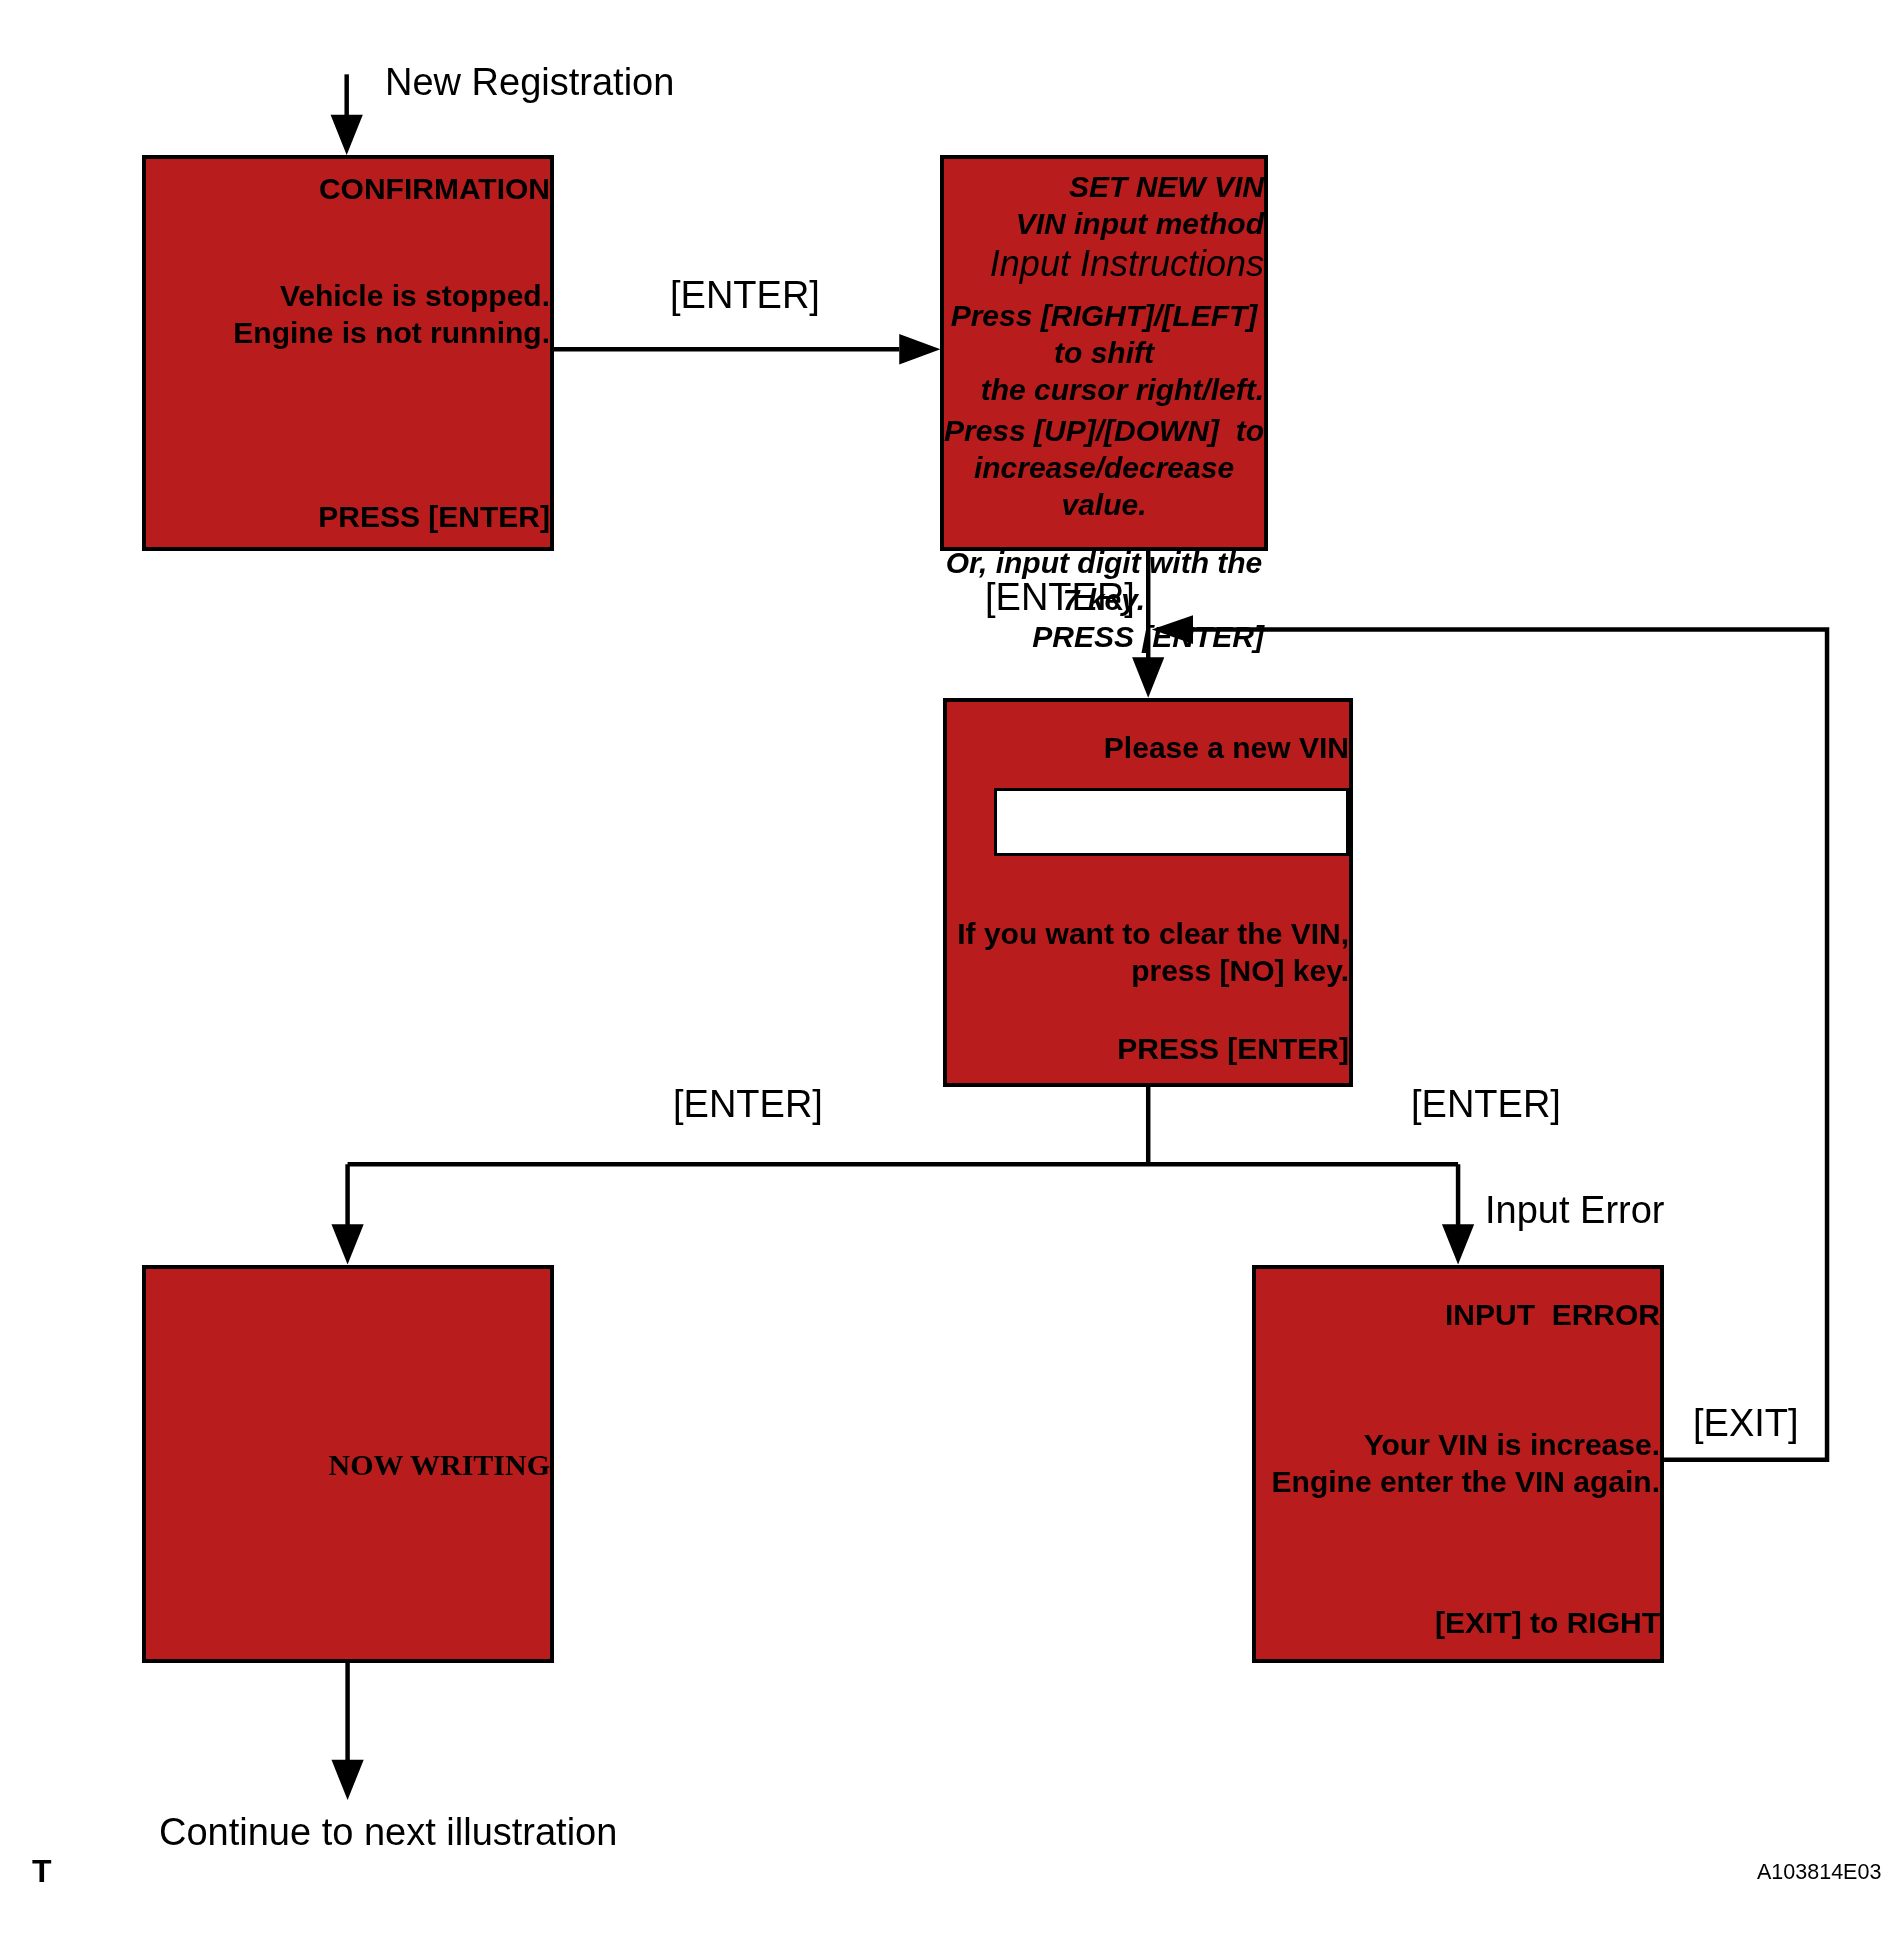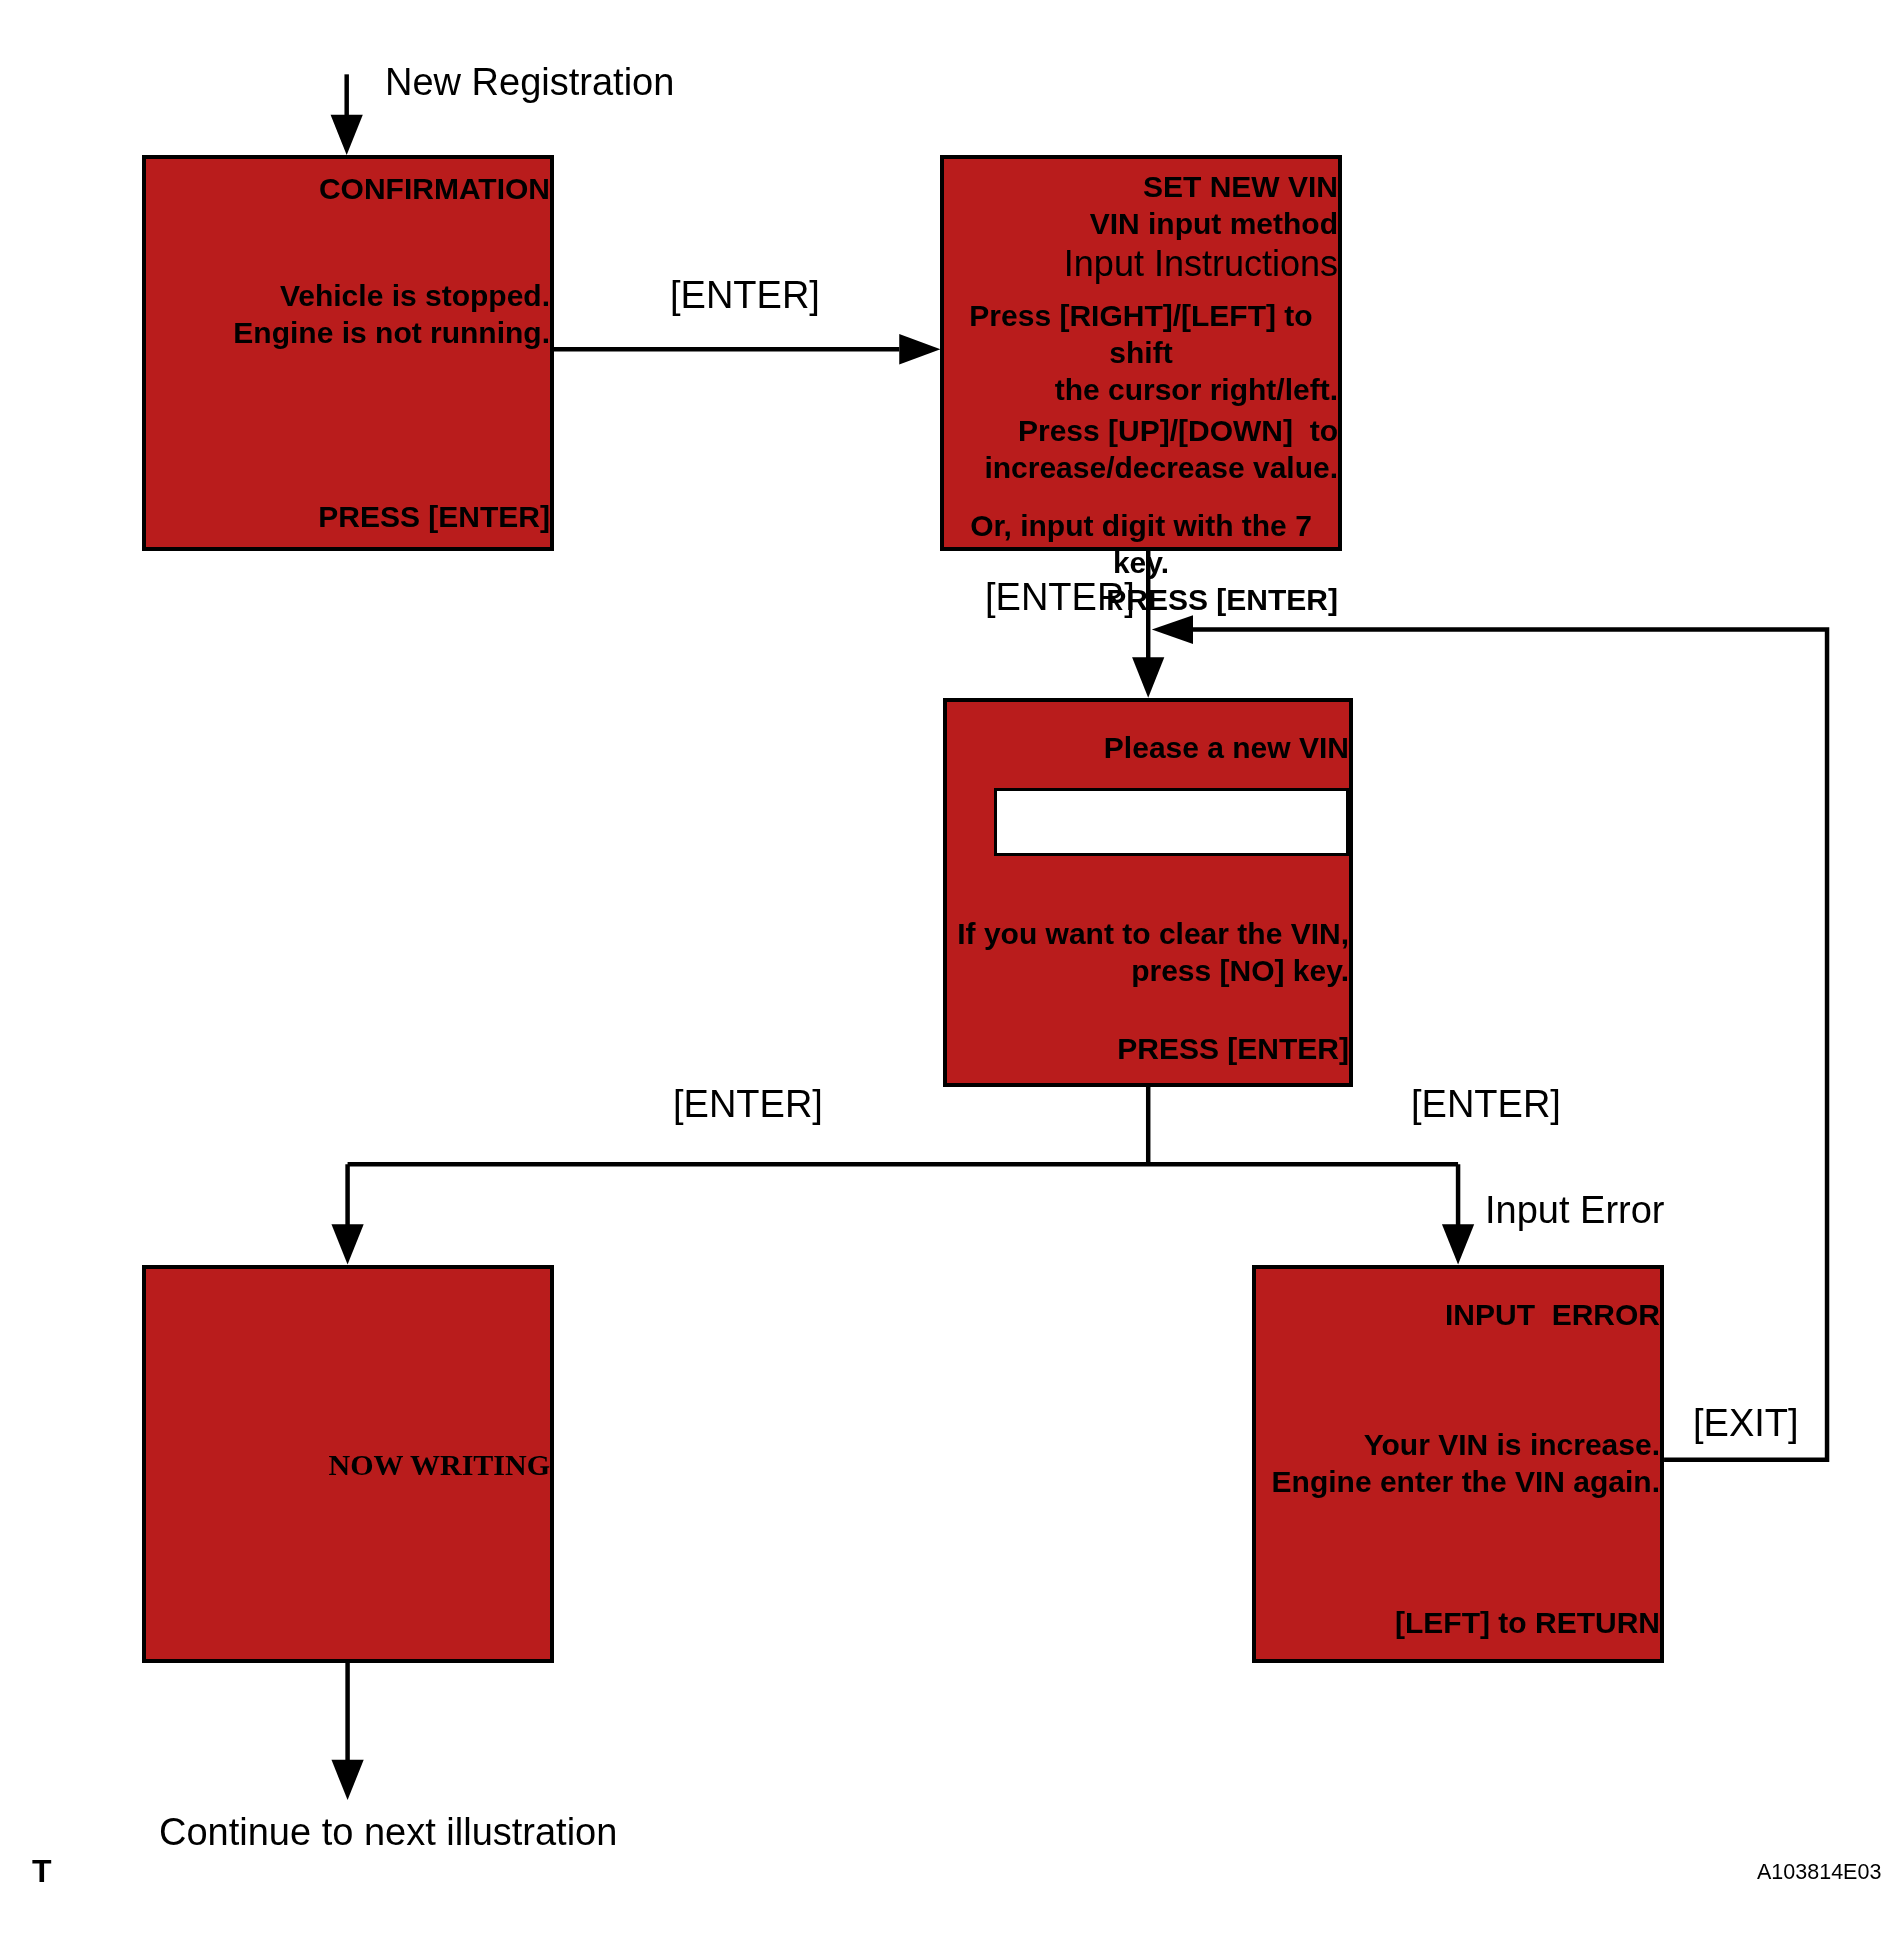--- a/index.html
+++ b/index.html
@@ -25,21 +25,21 @@
     align-items:flex-end;
     text-align:center;
   }
   .node .b{font-weight:bold;font-size:30px;line-height:37px;}
   .node .heading{font-weight:normal;font-size:36px;line-height:43px;}
   .node .footer{margin-top:auto;}
 
   #box-confirmation{left:142px;top:155px;width:412px;height:396px;padding-top:10.7px;padding-bottom:12.5px;}
   #box-confirmation .body{margin-top:70px;}
 
-  #box-setnewvin{left:940px;top:155px;width:402px;height:396px;padding-top:9px;padding-bottom:10.7px;}
+  #box-setnewvin{left:940px;top:155px;width:328px;height:396px;padding-top:9px;padding-bottom:10.7px;font-style:italic;}
   #box-setnewvin .inst1{margin-top:12px;}
   #box-setnewvin .inst2{margin-top:3.6px;}
   #box-setnewvin .inst3{margin-top:21.5px;}
 
   #box-inputvin{left:943px;top:698px;width:410px;height:389px;padding-top:27px;padding-bottom:16px;}
   #vin-field{
     margin-top:21.5px;width:355px;height:68px;
     border:3.6px solid #000;box-sizing:border-box;background:#fff;
     font-weight:bold;font-size:30px;line-height:61px;
   }
@@ -133,17 +133,17 @@
   </div>
 
   <div class="node" id="box-nowwriting">
     <div class="b">NOW WRITING</div>
   </div>
 
   <div class="node" id="box-inputerror">
     <div class="b">INPUT&nbsp; ERROR</div>
     <div class="b body">Your VIN is increase.</div>
     <div class="b">Engine enter the VIN again.</div>
-    <div class="b footer">[LEFT] to RETURN</div>
+    <div class="b footer">[EXIT] to RIGHT</div>
   </div>
 
 </div>
 
 
 </body></html>

